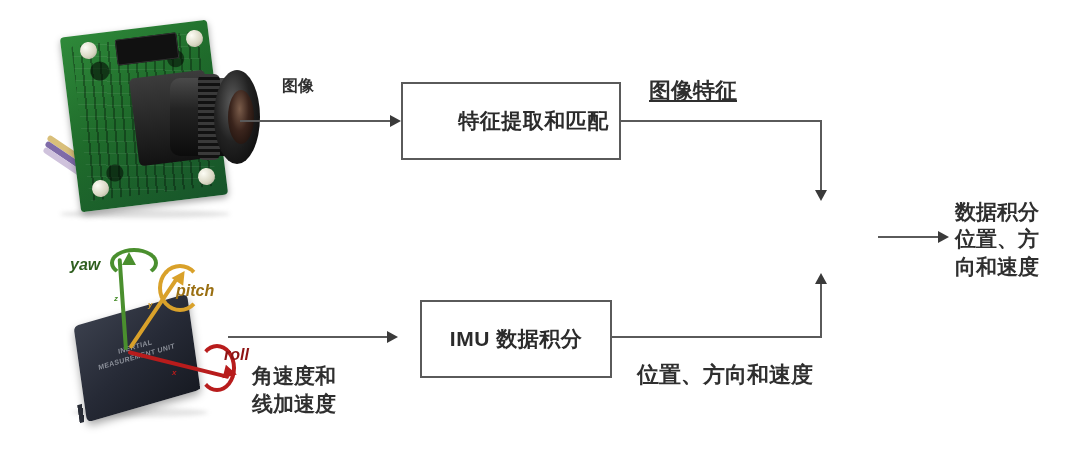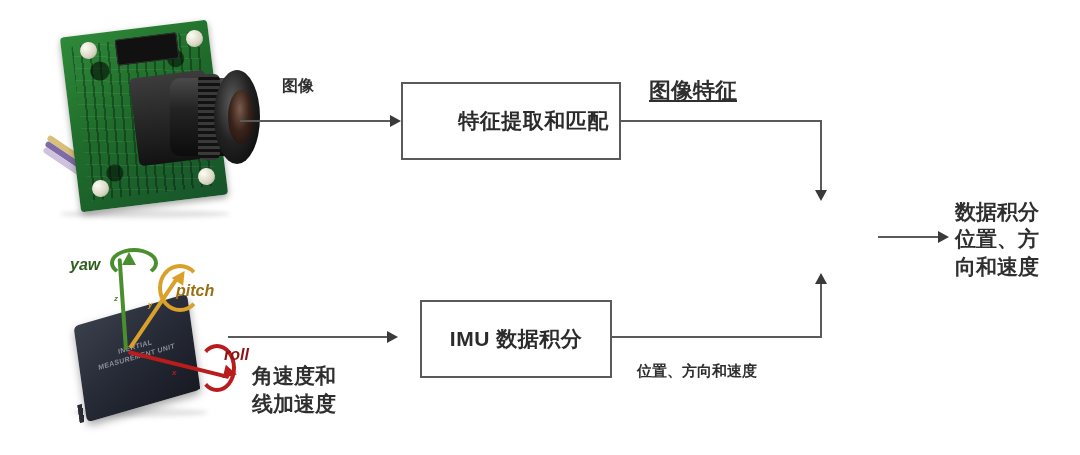--- a/index.html
+++ b/index.html
@@ -10,21 +10,21 @@
   .node{position:absolute;box-sizing:border-box;border:2px solid #5a5a5a;background:#fff;
         display:flex;align-items:center;justify-content:center;color:#2b2b2b;
         font-size:21px;font-weight:700;letter-spacing:.5px;}
   #feature-box{left:401px;top:82px;width:220px;height:78px;padding-left:45px;}
   #imu-box{left:420px;top:300px;width:192px;height:78px;}
   #fusion-box{left:765px;top:202px;width:113px;height:70px;font-size:20px;}
 
   .lbl{position:absolute;color:#2f2f2f;font-weight:700;white-space:pre;line-height:1.22;}
   #label-image{left:282px;top:76px;font-size:16px;}
   #label-image-feature{left:649px;top:78px;font-size:22px;text-decoration:underline;}
-  #label-pos-ori-vel{left:637px;top:362px;font-size:15px;}
+  #label-pos-ori-vel{left:637px;top:362px;font-size:22px;}
   #label-ang-lin{left:252px;top:362px;font-size:21px;line-height:1.32;}
   #label-output{left:955px;top:198px;font-size:21px;line-height:1.30;}
 
   .ln{position:absolute;background:#5a5a5a;}
   .h{height:2px;}
   .v{width:2px;}
   .arrow{position:absolute;width:0;height:0;}
   .ar-r{border-top:6px solid transparent;border-bottom:6px solid transparent;border-left:11px solid #3a3a3a;}
   .ar-d{border-left:6px solid transparent;border-right:6px solid transparent;border-top:11px solid #3a3a3a;}
   .ar-u{border-left:6px solid transparent;border-right:6px solid transparent;border-bottom:11px solid #3a3a3a;}

